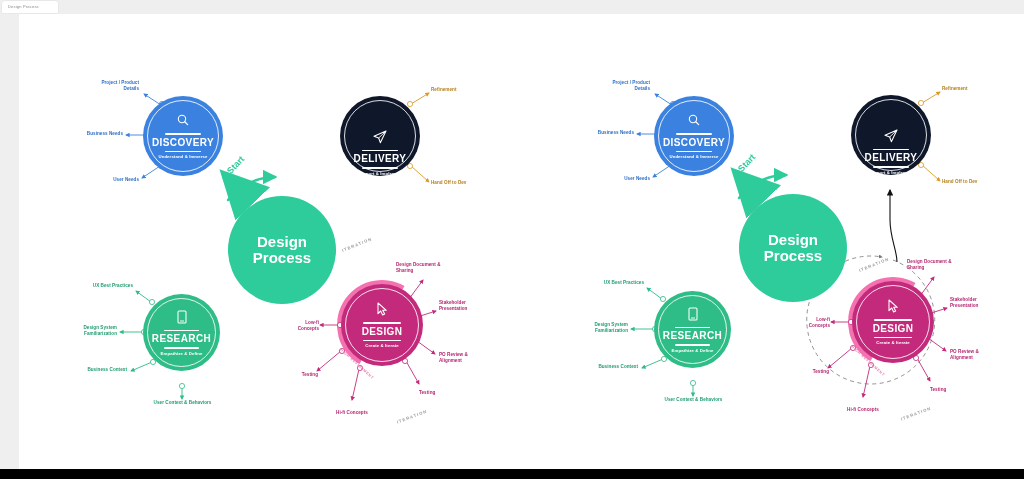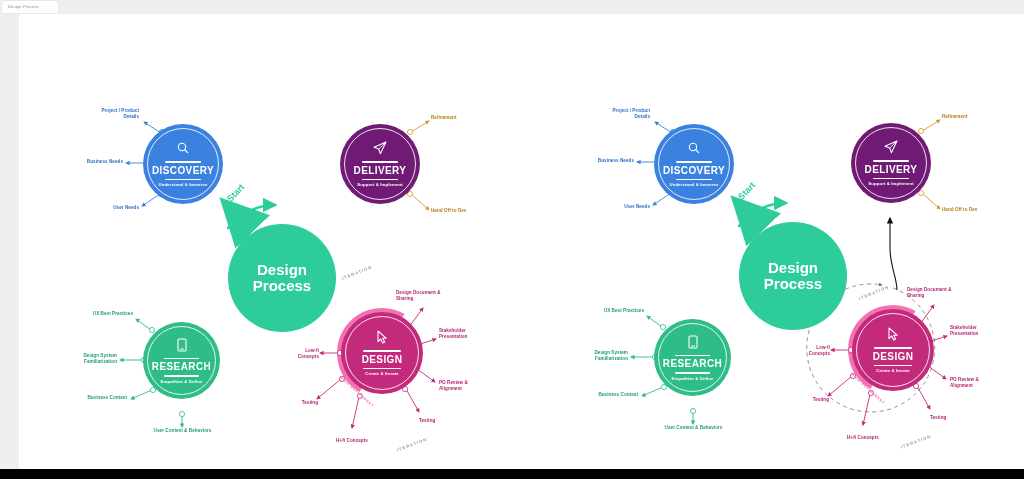--- a/index.html
+++ b/index.html
@@ -11,36 +11,36 @@
   .chrome-bar { position:absolute; left:0; top:0; width:1024px; height:14px; background:#efefef; }
   .chrome-tab { position:absolute; left:2px; top:1px; width:56px; height:12px;
                 background:#ffffff; border-radius:3px 3px 0 0; box-shadow:0 0 0 .5px #e2e2e2; }
   .chrome-tab-label { position:absolute; left:6px; top:3px; font-size:4px; color:#8a8a8a;
                       letter-spacing:.2px; white-space:nowrap; }
 
   .canvas { position:absolute; left:19px; top:14px; width:1005px; height:455px; background:#ffffff; }
   .left-rail { position:absolute; left:0; top:14px; width:19px; height:455px; background:#efefef; }
   .bottom-bar { position:absolute; left:0; bottom:0; width:1024px; height:10px; background:#000; }
 
-  .panel { position:absolute; top:0; width:512px; height:354px;margin-top:28px; }
+  .panel { position:absolute; top:0; width:512px; height:354px; }
   .panel-left  { left:0; }
   .panel-right { left:493px; }
 
   
   .phase { position:absolute; border-radius:50%; display:flex; flex-direction:column;
            align-items:center; justify-content:center; color:#fff; }
   .phase .ring { position:absolute; inset:4px; border:1.3px solid rgba(255,255,255,.85);
                  border-radius:50%; pointer-events:none; }
   .phase .p-icon { width:16px; height:16px; margin-bottom:2px; }
   .phase .p-title { font-weight:bold; letter-spacing:.4px; line-height:1; }
   .phase .p-rule { width:46%; height:1.6px; background:#fff; margin:3px 0 3px; border-radius:1px; }
   .phase .p-sub { font-weight:bold; letter-spacing:.1px; line-height:1; }
 
   .c-discovery { background:#3b82e0; }
-  .c-delivery  { background:#701a75; }
+  .c-delivery  { background:#0f172a;justify-content:flex-end; }
   .c-research  { background:#2ebc87; }
   .c-design    { background:#c42a7b; }
 
   .center-circle { position:absolute; border-radius:50%; background:#2ecc9b; color:#fff;
                    display:flex; align-items:center; justify-content:center; text-align:center;
                    font-weight:bold; line-height:1.05; }
 
   
   .lbl { position:absolute; font-size:4.6px; font-weight:bold; line-height:1.35;
          white-space:pre-line; letter-spacing:.05px; }

